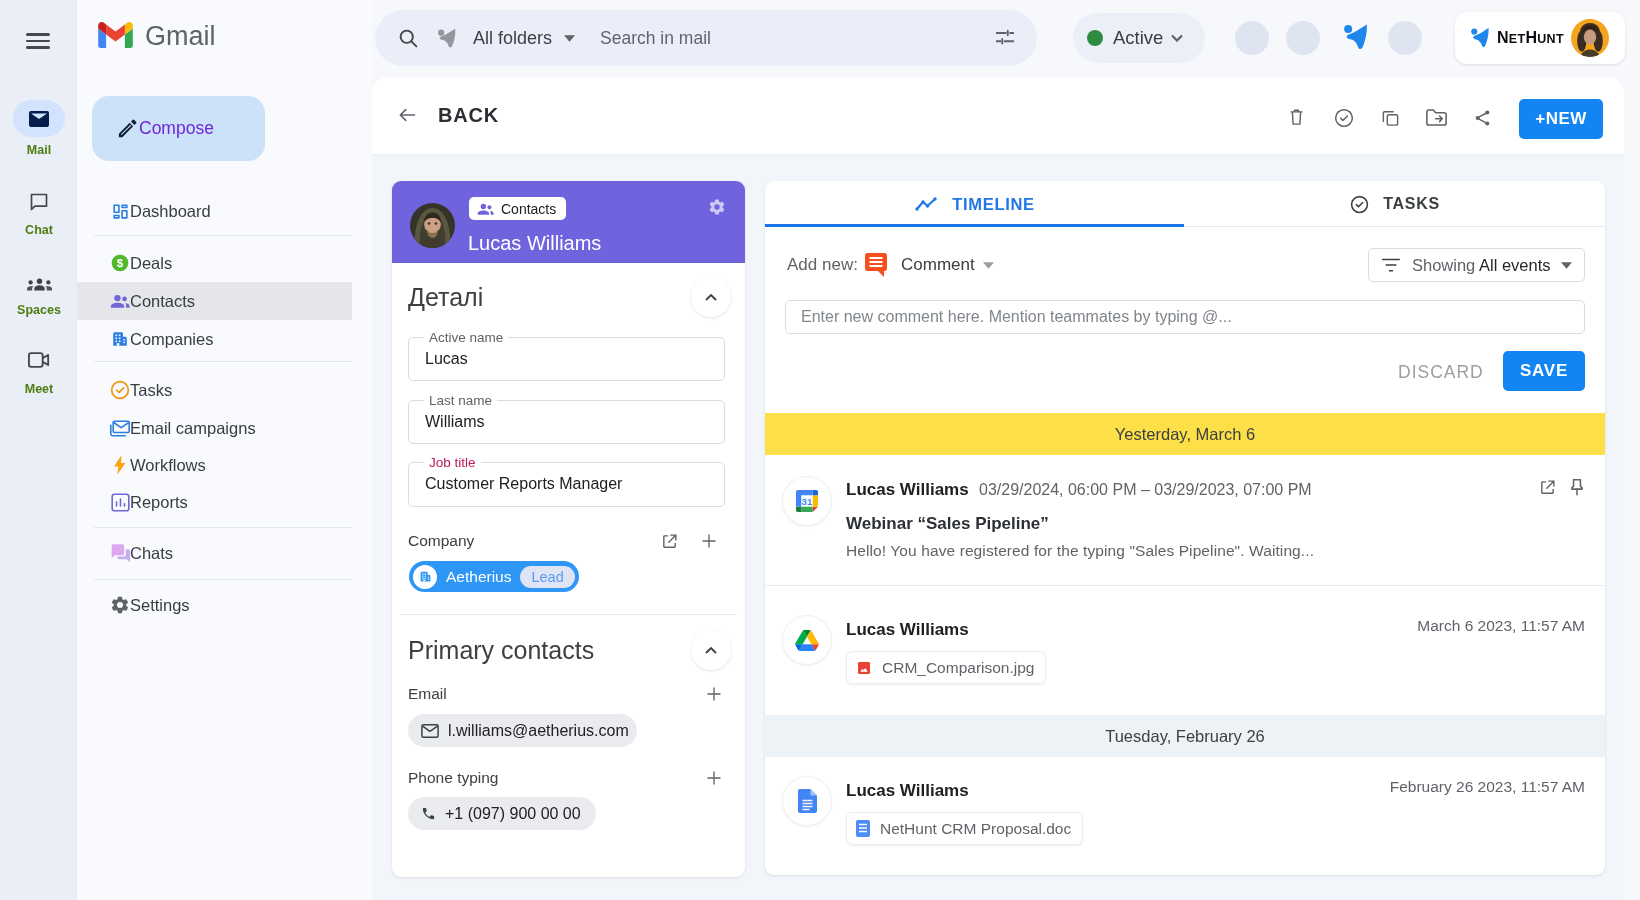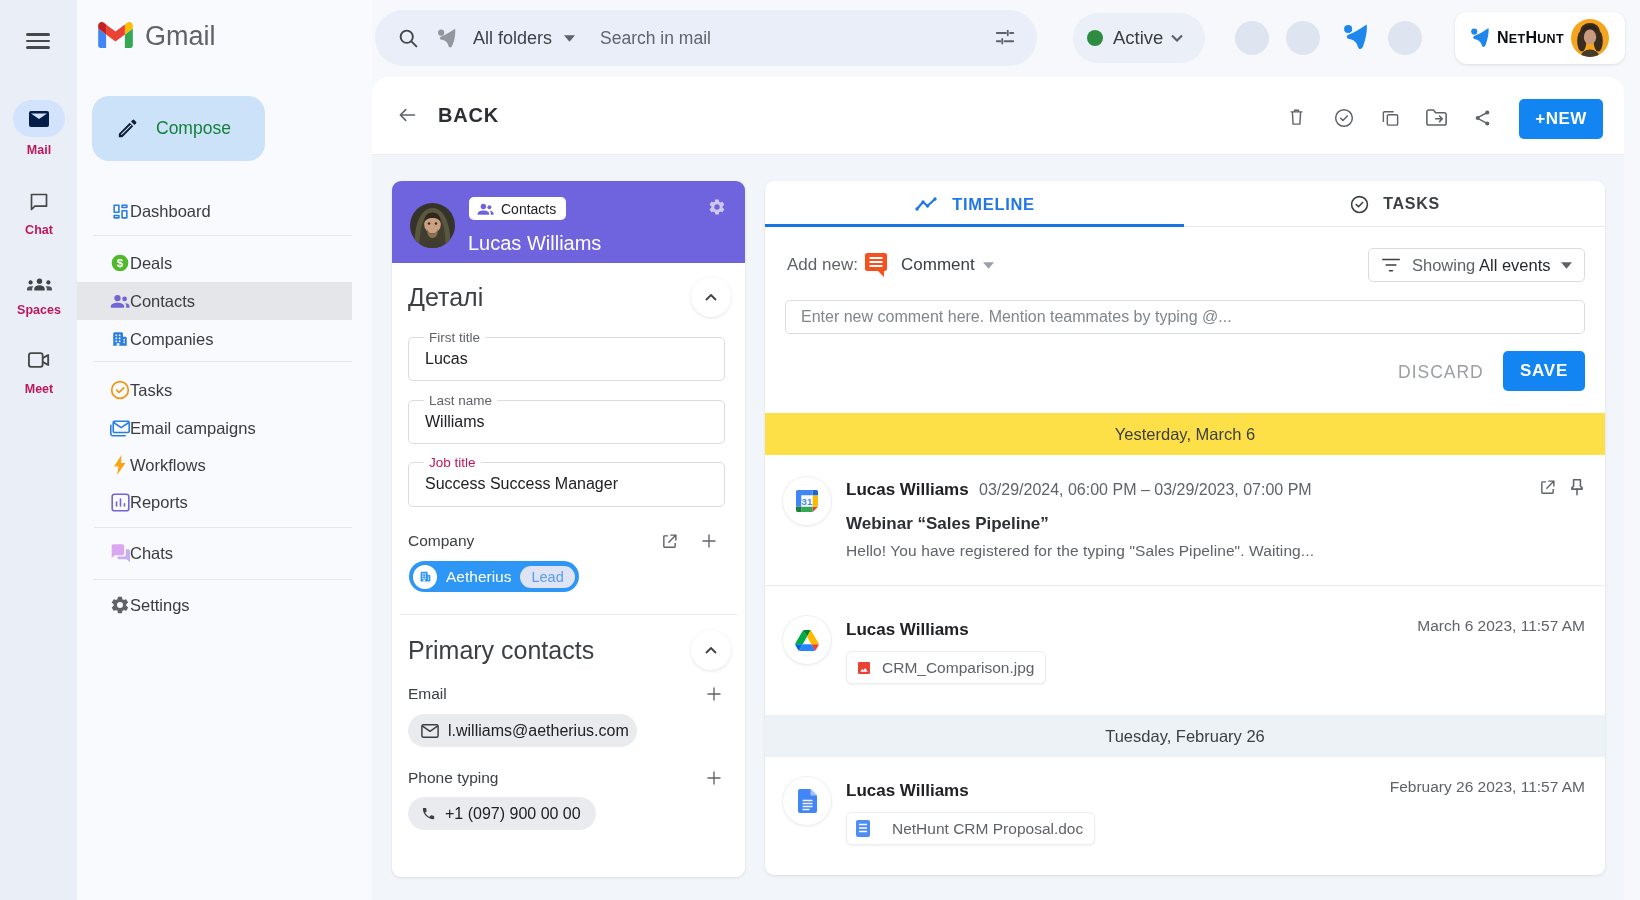--- a/index.html
+++ b/index.html
@@ -5,21 +5,21 @@
 *{box-sizing:border-box;margin:0;padding:0}
 html,body{width:1640px;height:900px;overflow:hidden}
 body{position:relative;font-family:"Liberation Sans",sans-serif;background:#f6f8fc;color:#202124}
 .abs{position:absolute}
 .flex{display:flex;align-items:center}
 svg{display:block}
 .navitem{position:absolute;left:77px;width:275px;height:38px;display:flex;align-items:center}
 .navitem .nico{width:20px;height:20px;margin-left:33px;display:flex;align-items:center;justify-content:center}
 .navitem .nlab{font-size:16.5px;color:#3a3d40;letter-spacing:0}
 .navsep{position:absolute;left:94px;width:258px;height:1px;background:#e3e6ea}
-.raillab{position:absolute;left:0;width:78px;text-align:center;font-size:12.5px;color:#be185d;font-weight:bold}
+.raillab{position:absolute;left:0;width:78px;text-align:center;font-size:12.5px;color:#4d7c0f;font-weight:bold}
 .railico{position:absolute;left:12px;width:54px;height:32px;display:flex;align-items:center;justify-content:center}
 </style>
 </head>
 <body>
 
 <div class="abs" style="left:0;top:0;width:77px;height:900px;background:#e9eef7"></div>
 
 <div class="abs" style="left:26px;top:33px;width:24px;height:16px">
 <div style="height:2.5px;background:#46484b;border-radius:2px"></div>
 <div style="height:2.5px;background:#46484b;border-radius:2px;margin-top:4.2px"></div>
@@ -72,21 +72,21 @@
       <path fill="#c5221f" d="M0,5.1v4.3l11.3,8.5V3.4L8.2,1C4.8-1.5,0,0.9,0,5.1z"></path>
     </svg>
 </div>
 <div class="abs" style="left:145px;top:21px;font-size:27px;color:#5f6368;letter-spacing:0">Gmail</div>
 
 <div class="abs flex" style="left:92px;top:96px;width:173px;height:65px;border-radius:17px;background:#cce2f8">
 <svg style="margin-left:24px" width="23" height="23" viewBox="0 0 24 24" fill="#0f1d35">
       <path d="M3 17.4V21h3.6L17.9 9.7l-3.6-3.6L3 17.4zM20.9 6.7a1.2 1.2 0 000-1.7l-1.9-1.9a1.2 1.2 0 00-1.7 0l-1.7 1.7 3.6 3.6 1.7-1.7z"></path>
       <path d="M5.5 18.5L15.6 8.4" stroke="#cce2f8" stroke-width="1.1"></path>
     </svg>
-<span style="margin-left:17px;font-size:17.5px;color:#15803d">Compose</span>
+<span style="font-size:17.5px;color:#6d28d9">Compose</span>
 </div>
 
 <div class="navitem" style="top:192px">
     <span class="nico">
 <svg width="19" height="19" viewBox="0 0 24 24" fill="#2a7de1">
         <path d="M4 3h6c.55 0 1 .45 1 1v9c0 .55-.45 1-1 1H4c-.55 0-1-.45-1-1V4c0-.55.45-1 1-1zm1 2v7h4V5H5zm-1 11h6c.55 0 1 .45 1 1v3c0 .55-.45 1-1 1H4c-.55 0-1-.45-1-1v-3c0-.55.45-1 1-1zm1 2v1h4v-1H5zM14 3h6c.55 0 1 .45 1 1v3c0 .55-.45 1-1 1h-6c-.55 0-1-.45-1-1V4c0-.55.45-1 1-1zm1 2v1h4V5h-4zm-1 5h6c.55 0 1 .45 1 1v9c0 .55-.45 1-1 1h-6c-.55 0-1-.45-1-1v-9c0-.55.45-1 1-1zm1 2v7h4v-7h-4z"></path>
       </svg>
 </span>
     <span class="nlab">Dashboard</span>
   </div>
@@ -318,30 +318,30 @@
         </svg>
     </div>
     <div class="abs" style="left:16px;top:102px;font-size:25px;color:#3c4043">Деталі</div>
     <div class="abs flex" style="left:299px;top:96px;width:40px;height:40px;border-radius:50%;background:#fff;box-shadow:0 1px 3px rgba(60,64,67,.14);justify-content:center">
       <svg width="12" height="7" viewBox="0 0 12 7" fill="none" stroke="#3c4043" stroke-width="1.8">
           <path d="M1 6l5-5 5 5"></path>
         </svg>
     </div>
 
     <div class="abs" style="left:16px;top:156px;width:317px;height:44px;border:1px solid #d9dce1;border-radius:5px">
-      <span class="abs" style="left:15px;top:-8px;background:#fff;padding:0 5px;font-size:13.5px;color:#5f6368">First title</span>
+      <span class="abs" style="left:15px;top:-8px;background:#fff;padding:0 5px;font-size:13.5px;color:#5f6368">Active name</span>
       <span class="abs" style="left:16px;top:12px;font-size:16px;color:#202124">Lucas</span>
     </div>
     <div class="abs" style="left:16px;top:219px;width:317px;height:44px;border:1px solid #d9dce1;border-radius:5px">
       <span class="abs" style="left:15px;top:-8px;background:#fff;padding:0 5px;font-size:13.5px;color:#5f6368">Last name</span>
       <span class="abs" style="left:16px;top:12px;font-size:16px;color:#202124">Williams</span>
     </div>
     <div class="abs" style="left:16px;top:281px;width:317px;height:45px;border:1px solid #d9dce1;border-radius:5px">
       <span class="abs" style="left:15px;top:-8px;background:#fff;padding:0 5px;font-size:13.5px;color:#be185d">Job title</span>
-      <span class="abs" style="left:16px;top:12px;font-size:16px;color:#202124">Success Success Manager</span>
+      <span class="abs" style="left:16px;top:12px;font-size:16px;color:#202124">Customer Reports Manager</span>
     </div>
 
     <div class="abs" style="left:16px;top:351px;font-size:15.5px;color:#3c4043">Company</div>
     <svg class="abs" style="left:269px;top:352px" width="17" height="17" viewBox="0 0 24 24" fill="none" stroke="#5f6368" stroke-width="2">
         <path d="M10 4H5a1 1 0 00-1 1v14a1 1 0 001 1h14a1 1 0 001-1v-5"></path>
         <path d="M14 3h7v7M20.5 3.5L11 13" stroke-linecap="round"></path>
       </svg>
     <svg class="abs" style="left:308px;top:351px" width="18" height="18" viewBox="0 0 24 24" fill="none" stroke="#5f6368" stroke-width="1.8">
         <path d="M12 4v16M4 12h16" stroke-linecap="round"></path>
       </svg>
@@ -506,16 +506,16 @@
           <path stroke="#f1f1f1" stroke-width="3" d="M9 23h20M9 29h20M9 35h20M9 41h14"></path>
         </svg>
     </div>
     <div class="abs" style="left:81px;top:600px;font-size:17px;font-weight:bold;color:#202124">Lucas Williams</div>
     <div class="abs" style="right:20px;top:597px;font-size:15.5px;color:#5f6368">February 26 2023, 11:57 AM</div>
     <div class="abs flex" style="left:81px;top:631px;height:33px;padding:0 11px 0 9px;background:#fff;border:1px solid #eceef1;border-radius:6px;box-shadow:0 1px 2px rgba(60,64,67,.08)">
       <svg width="14" height="17" viewBox="0 0 14 17">
           <rect x="0" y="0" width="14" height="17" rx="2" fill="#4d8df5"></rect>
           <path stroke="#fff" stroke-width="1.6" d="M3 4.5h8M3 8h8M3 11.5h8"></path>
         </svg>
-      <span style="margin-left:22px;font-size:15.5px;color:#5f6368">NetHunt CRM Proposal.doc</span>
+      <span style="margin-left:10px;font-size:15.5px;color:#5f6368">NetHunt CRM Proposal.doc</span>
     </div>
   </div>
 </div>
 
 </body></html>

